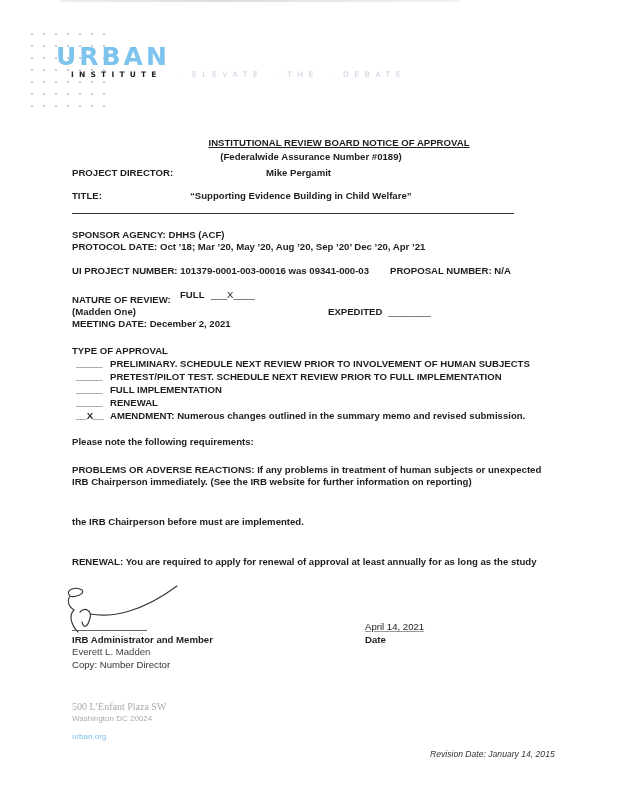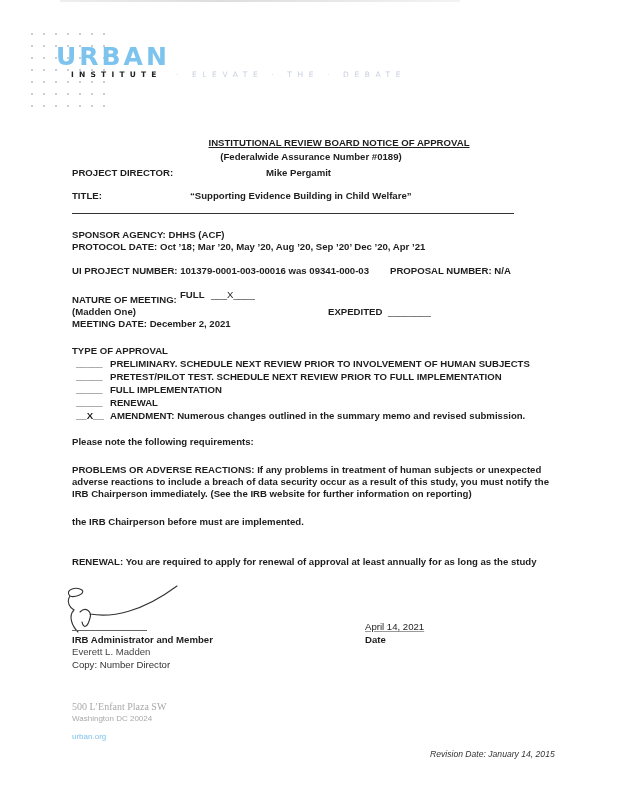--- a/index.html
+++ b/index.html
@@ -52,21 +52,21 @@
 <div class="abs t b" style="left:266px; top:167px;">Mike Pergamit</div>
 <div class="abs t b" style="left:72px; top:190px;">TITLE:</div>
 <div class="abs t b" style="left:190px; top:190px;">“Supporting Evidence Building in Child Welfare”</div>
 <div class="hr"></div>
 
 <div class="abs t b" style="left:72px; top:229px;">SPONSOR AGENCY: DHHS (ACF)</div>
 <div class="abs t b" style="left:72px; top:241px;">PROTOCOL DATE:  Oct ’18; Mar ’20, May ’20, Aug ’20, Sep ’20’ Dec ’20, Apr ’21</div>
 <div class="abs t b" style="left:72px; top:265px;">UI PROJECT NUMBER: 101379-0001-003-00016 was 09341-000-03</div>
 <div class="abs t b" style="left:390px; top:265px;">PROPOSAL NUMBER: N/A</div>
 
-<div class="abs t b" style="left:72px; top:294px;">NATURE OF MEETING:</div>
+<div class="abs t b" style="left:72px; top:294px;">NATURE OF REVIEW:</div>
 <div class="abs t b" style="left:72px; top:306px;">(Madden One)</div>
 <div class="abs t b" style="left:180px; top:289px;">
   <span>FULL</span>
   <span style="font-weight:normal; margin-left:4px;">___X____</span>
 </div>
 <div class="abs t b" style="left:328px; top:306px;">
   <span>EXPEDITED</span>
   <span style="font-weight:normal; margin-left:3px;">________</span>
 </div>
 <div class="abs t b" style="left:72px; top:318px;">MEETING DATE:  December 2, 2021</div>
@@ -85,21 +85,20 @@
   <span style="display:inline-block;width:34px;">_____</span><span>RENEWAL</span>
 </div>
 <div class="abs t b" style="left:76px; top:410px;">
   <span style="display:inline-block;width:34px;">__X__</span><span>AMENDMENT: Numerous changes outlined in the summary memo and revised submission.</span>
 </div>
 
 <div class="abs t b" style="left:72px; top:436px;">Please note the following requirements:</div>
 
 <div class="abs t b" style="left:72px; top:464px;">
   <div>PROBLEMS OR ADVERSE REACTIONS: If any problems in treatment of human subjects or unexpected</div>
-  <div>adverse reactions to include a breach of data security occur as a result of this study, you must notify the</div>
   <div>IRB Chairperson immediately.  (See the IRB website for further information on reporting)</div>
 </div>
 
 <div class="abs t b" style="left:72px; top:516px;">
   <div>the IRB Chairperson before must are implemented.</div>
 </div>
 
 <div class="abs t b" style="left:72px; top:556px;">
   <div>RENEWAL: You are required to apply for renewal of approval at least annually for as long as the study</div>
 </div>

